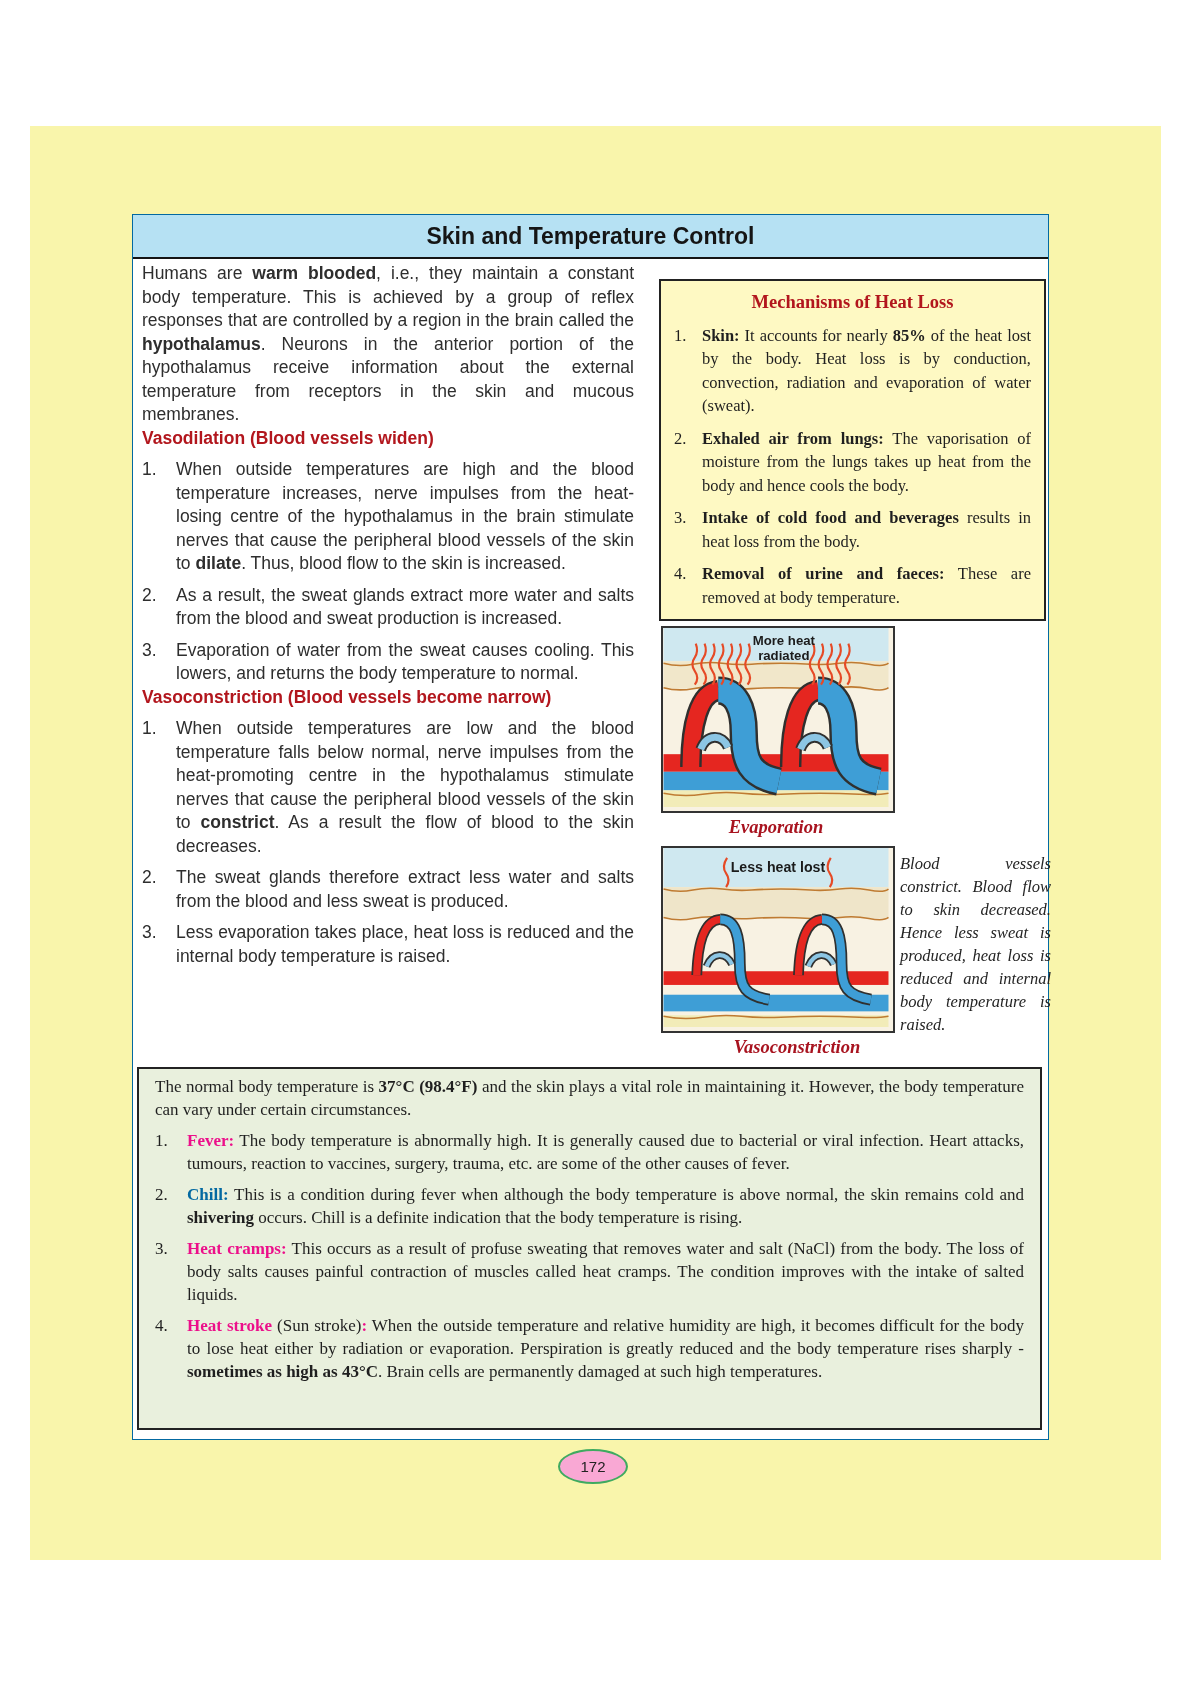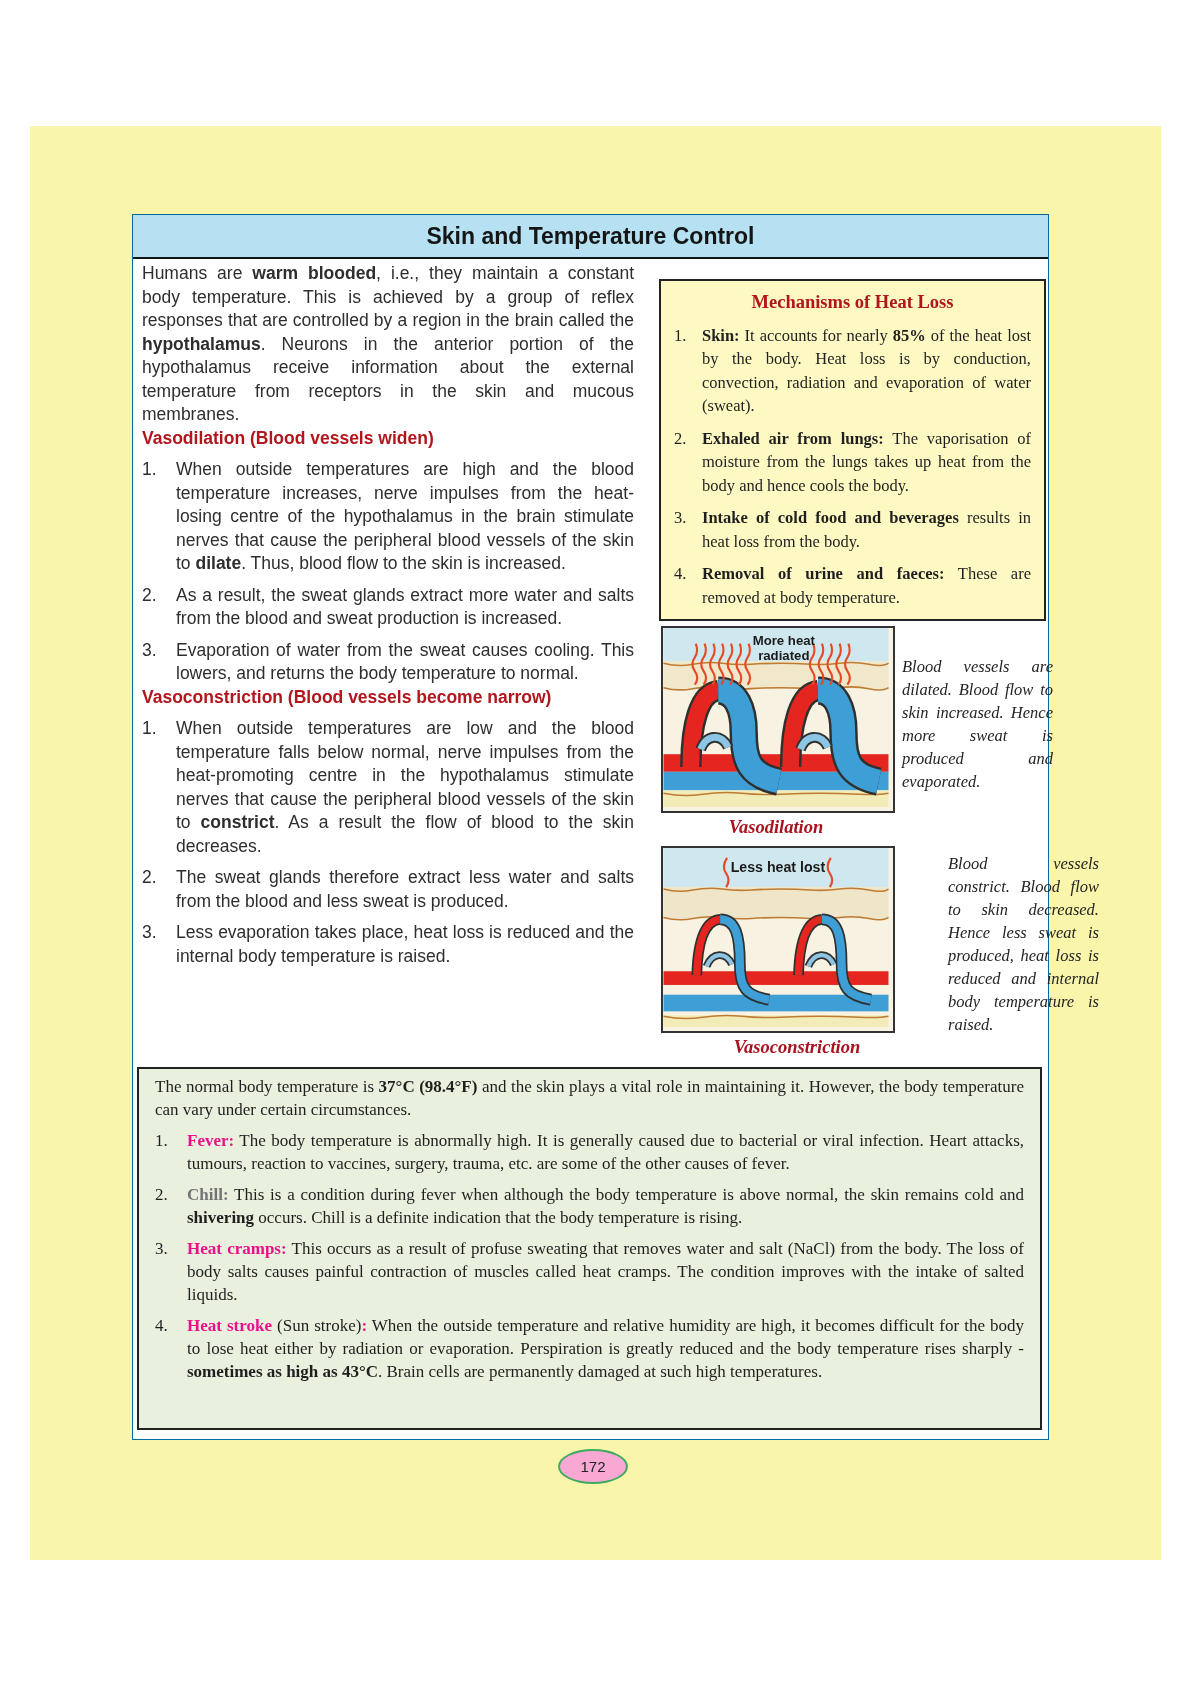--- a/index.html
+++ b/index.html
@@ -30,21 +30,21 @@
   .figure{position:absolute;border:2px solid #333;background:#f8f2e3;}
   .fig1{left:528px;top:411px;width:230px;height:183px;}
   .fig2{left:528px;top:631px;width:230px;height:183px;}
   .figlabel{position:absolute;width:230px;text-align:center;font-family:"Liberation Serif",serif;
             font-weight:bold;font-style:italic;color:#a8131f;font-size:18.5px;}
   .figlabel1{left:528px;top:602px;}
   .figlabel2{left:549px;top:822px;}
   .sidecap{position:absolute;width:151px;font-family:"Liberation Serif",serif;font-style:italic;
            font-size:16.5px;line-height:23px;color:#242424;text-align:justify;}
   .cap1{left:769px;top:440px;}
-  .cap2{left:767px;top:637px;margin-left:48px;}
+  .cap2{left:767px;top:637px;}
   
   .abnbox{position:absolute;left:4px;top:852px;width:905px;min-height:363px;background:#e9f0dd;
           border:2px solid #222;box-sizing:border-box;padding:6px 16px 10px 16px;
           font-family:"Liberation Serif",serif;font-size:17px;line-height:23px;color:#1f1f1f;}
   .abnbox .boxtitle{text-align:center;color:#b2161d;font-weight:bold;font-size:19px;margin:2px 0 5px 0;}
   .abnbox p{margin:0;text-align:justify;}
   .abnbox .li{margin-top:8px;}
   .abnbox .li .num{flex:0 0 32px;}
   
   .page-oval{position:absolute;left:558px;top:1449px;width:66px;height:31px;background:#f9a8d4;
@@ -152,22 +152,21 @@
           <path d="M152 58 q5 -7 0 -14 q-5 -7 0 -14 q4 -6 1 -14"></path>
             <path d="M161 58 q5 -7 0 -14 q-5 -7 0 -14 q4 -6 1 -14"></path>
           <path d="M170 58 q5 -7 0 -14 q-5 -7 0 -14 q4 -6 1 -14"></path>
             <path d="M179 58 q5 -7 0 -14 q-5 -7 0 -14 q4 -6 1 -14"></path>
           <path d="M188 58 q5 -7 0 -14 q-5 -7 0 -14 q4 -6 1 -14"></path>
         </g>
         <text x="123" y="17" text-anchor="middle" font-size="13.5" font-weight="bold" fill="#1b1b1b">More heat</text>
         <text x="123" y="33" text-anchor="middle" font-size="13.5" font-weight="bold" fill="#1b1b1b">radiated</text>
       </svg>
     </div>
-    <div class="figlabel figlabel1">Vasodilation</div>
-    <div class="sidecap cap1">Blood vessels are dilated. Blood flow to skin increased. Hence more sweat is produced and evaporated.</div>
+    <div class="figlabel figlabel1">Evaporation</div>
 
     <div class="figure fig2">
       <svg width="226" height="179" viewBox="0 0 230 183">
         <rect width="230" height="183" fill="#f8f2e3"></rect>
         <rect width="230" height="40" fill="#cfe8f0"></rect>
         <rect y="40" width="230" height="32" fill="#efe5c9"></rect>
         <path d="M0 42 Q15 46 30 43 T60 42 T90 43 T120 42 T150 43 T180 42 T210 43 T230 42" stroke="#bf7b32" stroke-width="1.6" fill="none"></path>
         <path d="M0 71 Q15 75 30 72 T60 71 T90 72 T120 71 T150 72 T180 71 T210 72 T230 71" stroke="#bf7b32" stroke-width="1.6" fill="none"></path>
         <rect y="126" width="230" height="14" fill="#e52620"></rect>
         <rect y="150" width="230" height="17" fill="#3e9ed6"></rect>
@@ -198,21 +197,21 @@
     <div class="sidecap cap2">Blood vessels constrict. Blood flow to skin decreased. Hence less sweat is produced, heat loss is reduced and internal body temperature is raised.</div>
 
     <div class="abnbox">
       <p><span>The normal body temperature is </span><span class="b">37°C (98.4°F)</span><span> and the skin plays a vital role in maintaining it. However, the body temperature can vary under certain circumstances.</span></p>
       <div class="li">
         <span class="num">1.</span>
         <div class="litext"><span class="b" style="color: rgb(236, 15, 138);">Fever:</span><span> The body temperature is abnormally high. It is generally caused due to bacterial or viral infection. Heart attacks, tumours, reaction to vaccines, surgery, trauma, etc. are some of the other causes of fever.</span></div>
       </div>
       <div class="li">
         <span class="num">2.</span>
-        <div class="litext"><span class="b" style="color: #737373;">Chill:</span><span> This is a condition during fever when although the body temperature is above normal, the skin remains cold and </span><span class="b">shivering</span><span> occurs. Chill is a definite indication that the body temperature is rising.</span></div>
+        <div class="litext"><span class="b" style="color: #0369a1;">Chill:</span><span> This is a condition during fever when although the body temperature is above normal, the skin remains cold and </span><span class="b">shivering</span><span> occurs. Chill is a definite indication that the body temperature is rising.</span></div>
       </div>
       <div class="li">
         <span class="num">3.</span>
         <div class="litext"><span class="b" style="color: rgb(236, 15, 138);">Heat cramps:</span><span> This occurs as a result of profuse sweating that removes water and salt (NaCl) from the body. The loss of body salts causes painful contraction of muscles called heat cramps. The condition improves with the intake of salted liquids.</span></div>
       </div>
       <div class="li">
         <span class="num">4.</span>
         <div class="litext"><span class="b" style="color: rgb(236, 15, 138);">Heat stroke</span><span> (Sun stroke)</span><span class="b" style="color: rgb(236, 15, 138);">:</span><span> When the outside temperature and relative humidity are high, it becomes difficult for the body to lose heat either by radiation or evaporation. Perspiration is greatly reduced and the body temperature rises sharply - </span><span class="b">sometimes as high as 43°C</span><span>. Brain cells are permanently damaged at such high temperatures.</span></div>
       </div>
     </div>

